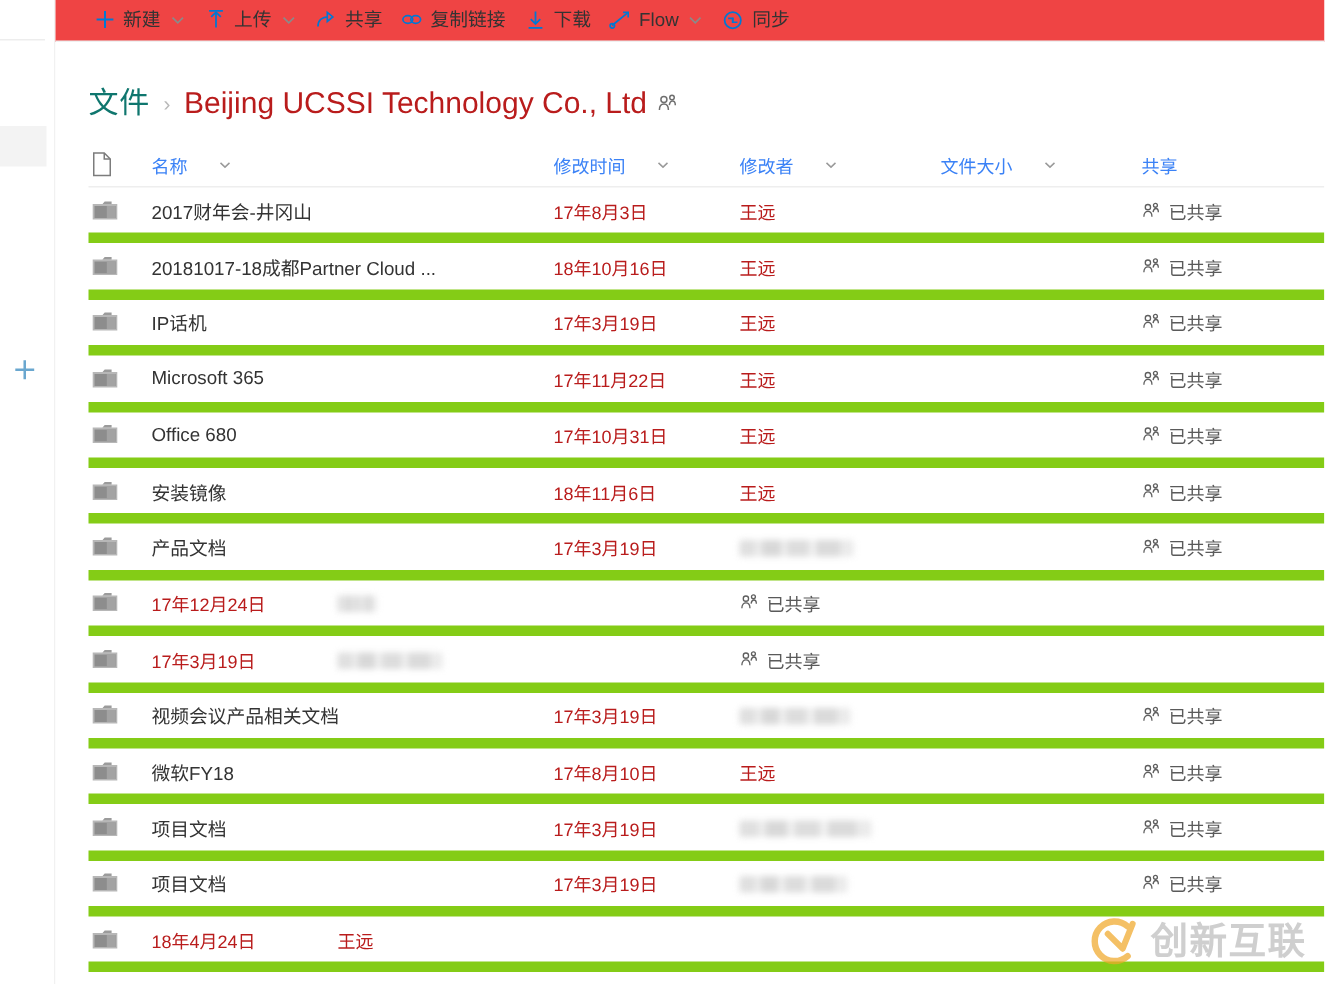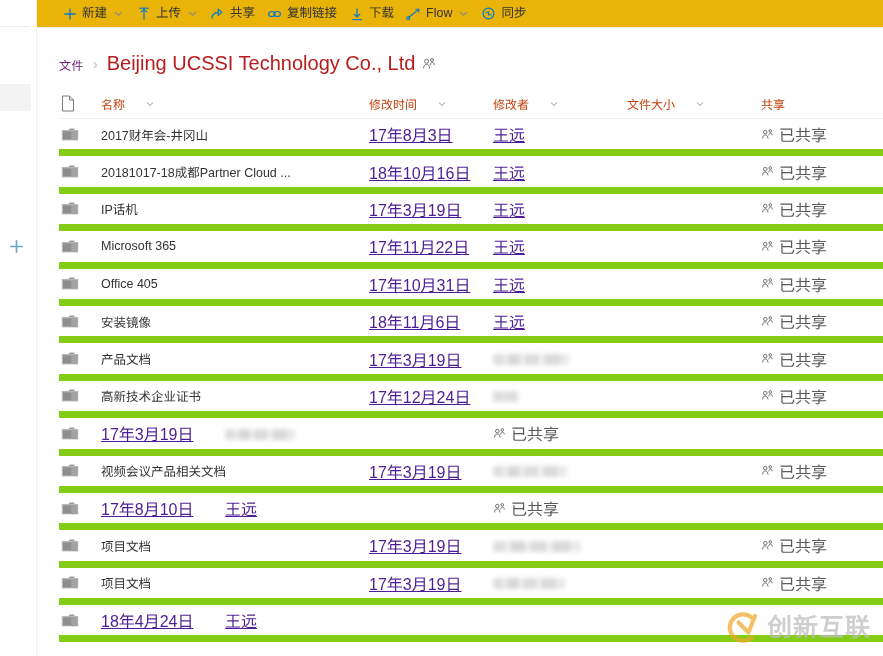--- a/index.html
+++ b/index.html
@@ -70,23 +70,22 @@
     flex-direction: column;
     min-width: 0;
   }
 
   
   .commandbar {
     position: relative;
     height: 28px;
     flex: 0 0 28px;
     display: flex;
-    align-items: center;
     padding-left: 20px;
-    background: #eab308;
+    background: #ef4444;
     border-bottom: 1px solid #f0f0f0;
     box-sizing: border-box;
     gap: 0px;
   }
   .cmd {
     display: flex;
     align-items: center;
     height: 26px;
     padding: 0 7px 0 5px;
     cursor: pointer;
@@ -119,22 +118,22 @@
   }
 
   
   .breadcrumb-wrap {
     flex: 0 0 auto;
     padding: 24px 0 14px 22px;
     display: flex;
     align-items: baseline;
   }
   .bc-root {
-    font-size: 12px;
-    color: #701a75;
+    font-size: 20px;
+    color: #0f766e;
     cursor: pointer;
     font-weight: 400;
     letter-spacing: .5px;
   }
   .bc-sep {
     font-size: 14px;
     color: #b9b9b9;
     margin: 0 9px;
     position: relative;
     top: -1px;
@@ -183,36 +182,36 @@
   .c-date  { flex: 0 0 124px; }
   .c-by    { flex: 0 0 134px; }
   .c-size  { flex: 0 0 134px; }
   .c-share { flex: 1 1 auto; display: flex; align-items: center; gap: 5px; }
 
   .hcell {
     display: inline-flex;
     align-items: center;
     gap: 20px;
     cursor: pointer;
-    color: #c2410c;
+    color: #3b82f6;
   }
   .hcaret {
     width: 10px; height: 10px;
     display: inline-flex; align-items: center; justify-content: center;
     color: #9a9a9a;
   }
   .doc-head-ico { color: #7c7c7c; display: flex; }
 
   .folder-ico { display: block; }
 
   .name-text { color: #333333; }
-  .date-text, .by-text { color: #4c1d95; font-size: 16px; text-decoration: underline; }
+  .date-text, .by-text { color: #b91c1c; font-size: 12px; }
 
   .share-ico { color: #5f5f5f; display: inline-flex; }
-  .share-text { color: #5a5a5a; font-size: 16px; }
+  .share-text { color: #5a5a5a; font-size: 12px; }
 
   
   .redacted {
     display: inline-block;
     height: 11px;
     border-radius: 1px;
     background-image: linear-gradient(90deg,
         #d8d8d8 0 14%, #e9e9e9 14% 20%, #cfcfcf 20% 36%, #ececec 36% 42%,
         #d5d5d5 42% 61%, #efefef 61% 67%, #d2d2d2 67% 88%, #e6e6e6 88% 100%);
     filter: blur(2.1px);
@@ -528,21 +527,21 @@
           </div>
           <div class="trow">
             <div class="c-icon">
               <svg class="folder-ico" width="19" height="15" viewBox="0 0 19 15" aria-hidden="true">
       <path d="M0.8 3.2 H7.2 L8.8 1.4 H13.4 V3.2 H0.8 Z" fill="#9b9b9b"></path>
       <path d="M0.8 3.0 H17.2 V13.4 H0.8 Z" fill="#b7b7b7"></path>
       <path d="M2.0 4.4 H16.2 V12.4 H2.0 Z" fill="#8d8d8d"></path>
       <path d="M10.2 4.4 H16.2 V12.4 H10.2 Z" fill="#a3a3a3"></path>
     </svg>
             </div>
-            <div class="c-name"><span class="name-text">Office 405</span></div>
+            <div class="c-name"><span class="name-text">Office 680</span></div>
             <div class="c-date"><span class="date-text">17年10月31日</span></div>
             <div class="c-by"><span class="by-text">王远</span></div>
             <div class="c-size"><span></span></div>
             <div class="c-share">
               <span class="share-ico">
                 <svg width="13" height="13" viewBox="0 0 14 14" aria-hidden="true">
       <circle cx="4.6" cy="4.4" r="1.9" stroke="#5f5f5f" stroke-width=".95" fill="none"></circle>
       <path d="M1.7 11.3 C1.7 8.6 3.1 7.5 4.6 7.5 C6.1 7.5 7.5 8.6 7.5 11.3" stroke="#5f5f5f" stroke-width=".95" fill="none"></path>
       <circle cx="10" cy="3.1" r="1.4" stroke="#5f5f5f" stroke-width=".95" fill="none"></circle>
       <path d="M8.3 8.0 C8.7 6.0 9.4 5.4 10.3 5.4 C11.2 5.4 12.1 6.1 12.1 8.0" stroke="#5f5f5f" stroke-width=".95" fill="none"></path>
@@ -603,21 +602,20 @@
           </div>
           <div class="trow">
             <div class="c-icon">
               <svg class="folder-ico" width="19" height="15" viewBox="0 0 19 15" aria-hidden="true">
       <path d="M0.8 3.2 H7.2 L8.8 1.4 H13.4 V3.2 H0.8 Z" fill="#9b9b9b"></path>
       <path d="M0.8 3.0 H17.2 V13.4 H0.8 Z" fill="#b7b7b7"></path>
       <path d="M2.0 4.4 H16.2 V12.4 H2.0 Z" fill="#8d8d8d"></path>
       <path d="M10.2 4.4 H16.2 V12.4 H10.2 Z" fill="#a3a3a3"></path>
     </svg>
             </div>
-            <div class="c-name"><span class="name-text">高新技术企业证书</span></div>
             <div class="c-date"><span class="date-text">17年12月24日</span></div>
             <div class="c-by"><span class="redacted" style="width:26px"></span></div>
             <div class="c-size"><span></span></div>
             <div class="c-share">
               <span class="share-ico">
                 <svg width="13" height="13" viewBox="0 0 14 14" aria-hidden="true">
       <circle cx="4.6" cy="4.4" r="1.9" stroke="#5f5f5f" stroke-width=".95" fill="none"></circle>
       <path d="M1.7 11.3 C1.7 8.6 3.1 7.5 4.6 7.5 C6.1 7.5 7.5 8.6 7.5 11.3" stroke="#5f5f5f" stroke-width=".95" fill="none"></path>
       <circle cx="10" cy="3.1" r="1.4" stroke="#5f5f5f" stroke-width=".95" fill="none"></circle>
       <path d="M8.3 8.0 C8.7 6.0 9.4 5.4 10.3 5.4 C11.2 5.4 12.1 6.1 12.1 8.0" stroke="#5f5f5f" stroke-width=".95" fill="none"></path>
@@ -677,20 +675,21 @@
           </div>
           <div class="trow">
             <div class="c-icon">
               <svg class="folder-ico" width="19" height="15" viewBox="0 0 19 15" aria-hidden="true">
       <path d="M0.8 3.2 H7.2 L8.8 1.4 H13.4 V3.2 H0.8 Z" fill="#9b9b9b"></path>
       <path d="M0.8 3.0 H17.2 V13.4 H0.8 Z" fill="#b7b7b7"></path>
       <path d="M2.0 4.4 H16.2 V12.4 H2.0 Z" fill="#8d8d8d"></path>
       <path d="M10.2 4.4 H16.2 V12.4 H10.2 Z" fill="#a3a3a3"></path>
     </svg>
             </div>
+            <div class="c-name"><span class="name-text">微软FY18</span></div>
             <div class="c-date"><span class="date-text">17年8月10日</span></div>
             <div class="c-by"><span class="by-text">王远</span></div>
             <div class="c-size"><span></span></div>
             <div class="c-share">
               <span class="share-ico">
                 <svg width="13" height="13" viewBox="0 0 14 14" aria-hidden="true">
       <circle cx="4.6" cy="4.4" r="1.9" stroke="#5f5f5f" stroke-width=".95" fill="none"></circle>
       <path d="M1.7 11.3 C1.7 8.6 3.1 7.5 4.6 7.5 C6.1 7.5 7.5 8.6 7.5 11.3" stroke="#5f5f5f" stroke-width=".95" fill="none"></path>
       <circle cx="10" cy="3.1" r="1.4" stroke="#5f5f5f" stroke-width=".95" fill="none"></circle>
       <path d="M8.3 8.0 C8.7 6.0 9.4 5.4 10.3 5.4 C11.2 5.4 12.1 6.1 12.1 8.0" stroke="#5f5f5f" stroke-width=".95" fill="none"></path>

